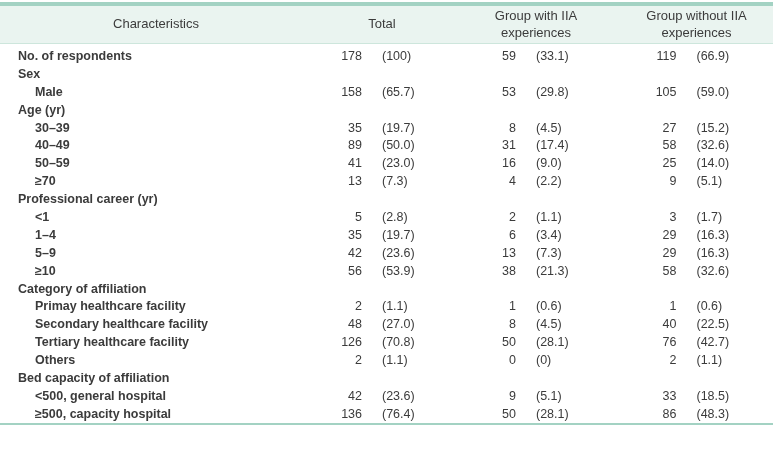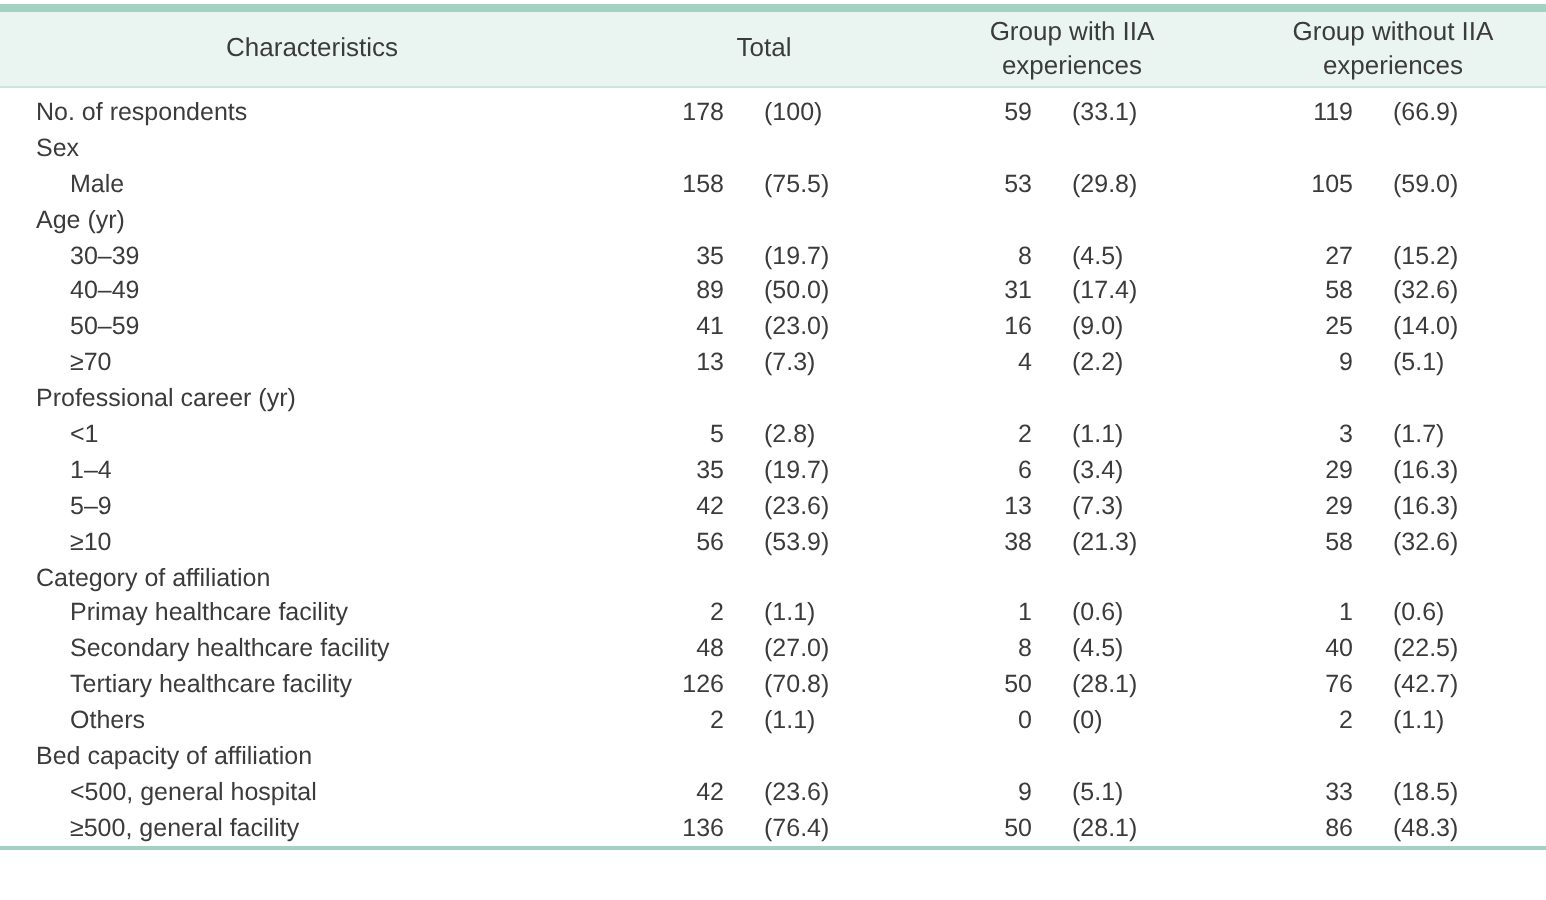--- a/index.html
+++ b/index.html
@@ -42,20 +42,21 @@
     height: 17.9px;
     font-size: 12.5px;
     padding: 0;
     vertical-align: middle;
     white-space: nowrap;
   }
   tbody tr:first-child td { padding-top: 3px; }
   td.c-label {
     text-align: left;
     padding-left: 18px;
+    font-weight: bold;
   }
   td.c-label.indent {
     padding-left: 35px;
   }
   td.c-num { text-align: center; }
   .numwrap { display: inline-flex; align-items: center; }
   .cnt {
     display: inline-block;
     min-width: 26px;
     text-align: right;
@@ -105,21 +106,21 @@
         <tr>
           <td class="c-label">Sex</td>
           <td class="c-num"></td>
           <td class="c-num"></td>
           <td class="c-num"></td>
         </tr>
         <tr>
           <td class="c-label indent">Male</td>
           <td class="c-num"><span class="numwrap">
               <span class="cnt">158</span>
-              <span class="pct">(75.5)</span>
+              <span class="pct">(65.7)</span>
             </span></td>
           <td class="c-num"><span class="numwrap">
               <span class="cnt">53</span>
               <span class="pct">(29.8)</span>
             </span></td>
           <td class="c-num"><span class="numwrap">
               <span class="cnt">105</span>
               <span class="pct">(59.0)</span>
             </span></td>
         </tr>
@@ -336,21 +337,21 @@
           <td class="c-num"><span class="numwrap">
               <span class="cnt">9</span>
               <span class="pct">(5.1)</span>
             </span></td>
           <td class="c-num"><span class="numwrap">
               <span class="cnt">33</span>
               <span class="pct">(18.5)</span>
             </span></td>
         </tr>
         <tr>
-          <td class="c-label indent">≥500, general facility</td>
+          <td class="c-label indent">≥500, capacity hospital</td>
           <td class="c-num"><span class="numwrap">
               <span class="cnt">136</span>
               <span class="pct">(76.4)</span>
             </span></td>
           <td class="c-num"><span class="numwrap">
               <span class="cnt">50</span>
               <span class="pct">(28.1)</span>
             </span></td>
           <td class="c-num"><span class="numwrap">
               <span class="cnt">86</span>

